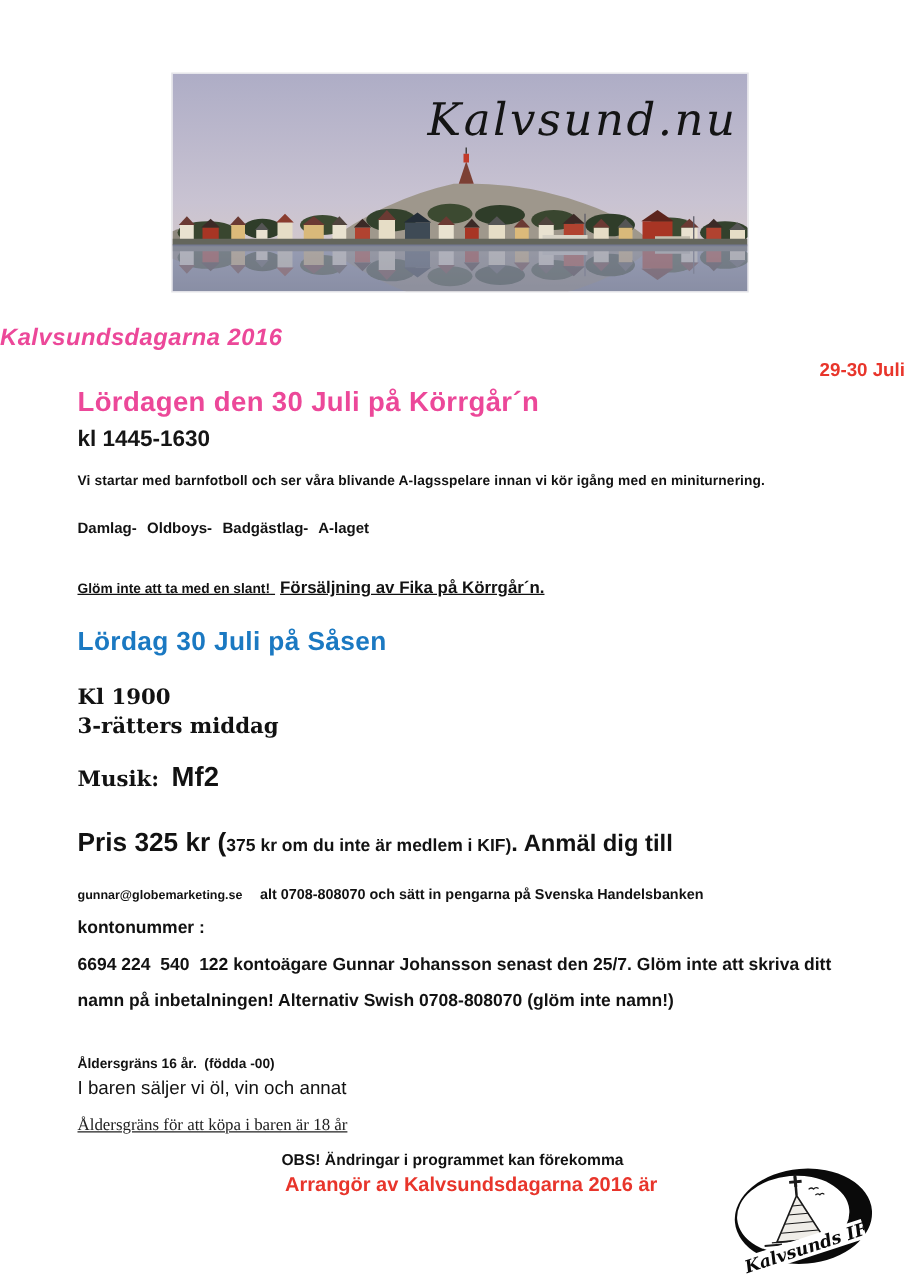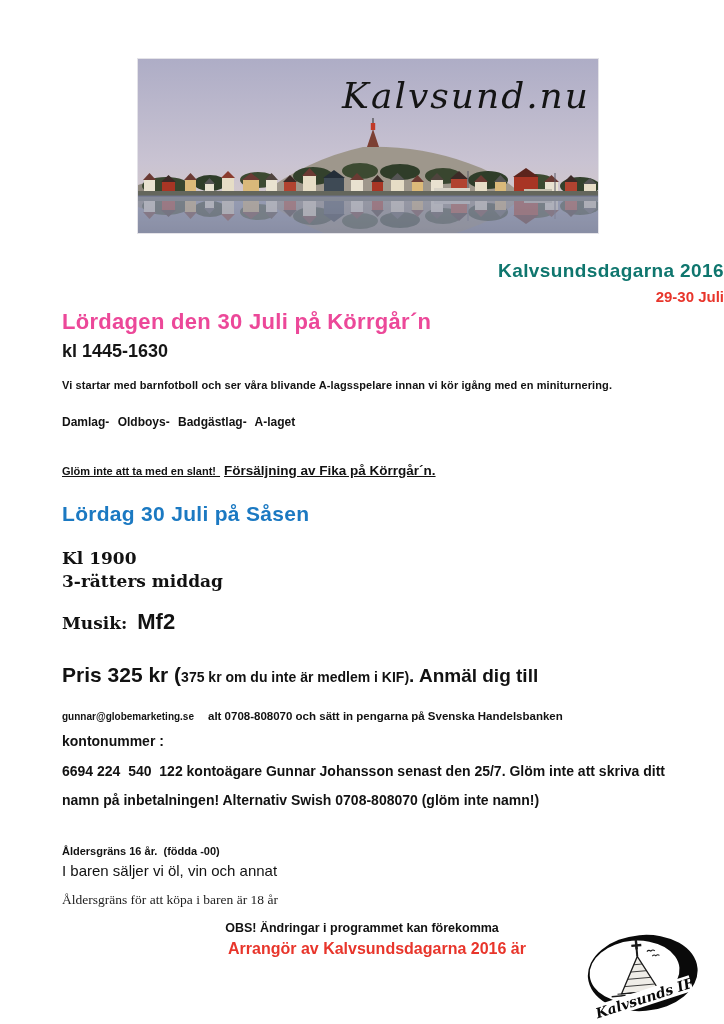--- a/index.html
+++ b/index.html
@@ -1,24 +1,24 @@
 <!DOCTYPE html>
 <html><head>
 <meta charset="utf-8">
 <style>
   html,body{margin:0;padding:0;background:#fff;}
   .page{position:relative;width:724px;height:1024px;background:#ffffff;overflow:hidden;color:#121212;}
   .c{font-family:"Liberation Sans",sans-serif;font-weight:bold;}
   .slab{font-family:"DejaVu Serif",serif;font-weight:bold;}
-  .times{font-family:"Liberation Serif",serif;font-weight:normal;}
+  .times{font-family:"Liberation Serif",serif;font-weight:normal;text-decoration:underline;}
 
   .banner{position:absolute;left:137px;top:58px;width:460px;height:174px;border:1px solid #e4e3e8;box-sizing:content-box;}
   .banner svg{display:block;}
 
-  .title{position:absolute;left:0;width:724px;top:260px;text-align:right;font-size:19px;letter-spacing:.4px;color:#0f766e;}
+  .title{position:absolute;left:0;width:724px;top:260px;text-align:left;font-size:19px;letter-spacing:.4px;color:#ec4899;font-style:italic;}
   .dates{position:absolute;left:0;width:724px;top:288px;text-align:right;font-size:15px;color:#e8352b;}
   .h1{position:absolute;left:62px;top:309px;font-size:22px;letter-spacing:.3px;color:#ec4899;white-space:nowrap;}
   .kl{position:absolute;left:62px;top:341px;font-size:18px;color:#151515;}
   .body1{position:absolute;left:62px;top:379px;font-size:11px;white-space:nowrap;letter-spacing:.1px;}
   .teams{position:absolute;left:62px;top:415px;font-size:12px;word-spacing:5px;}
   .slant{position:absolute;left:62px;top:461px;white-space:nowrap;text-decoration:underline;}
   .noteSmall{font-size:11px;}
   .noteLarge{font-size:13.5px;margin-left:4px;}
   .h2{position:absolute;left:62px;top:502px;font-size:21px;letter-spacing:.3px;color:#1b79c2;white-space:nowrap;}
   .kl1900{position:absolute;left:62px;top:548px;font-size:17px;}

